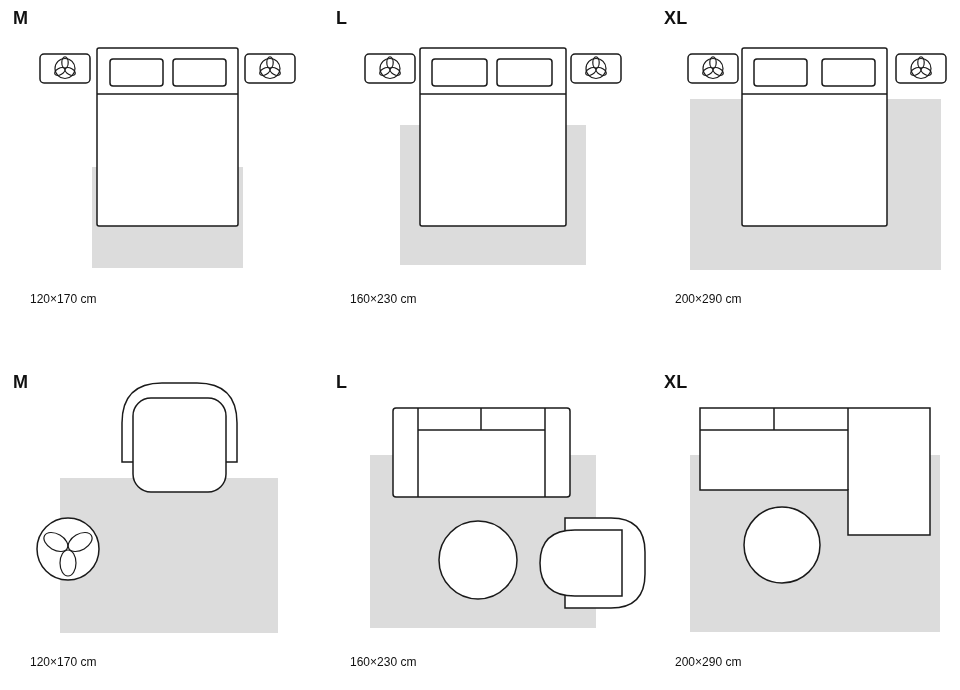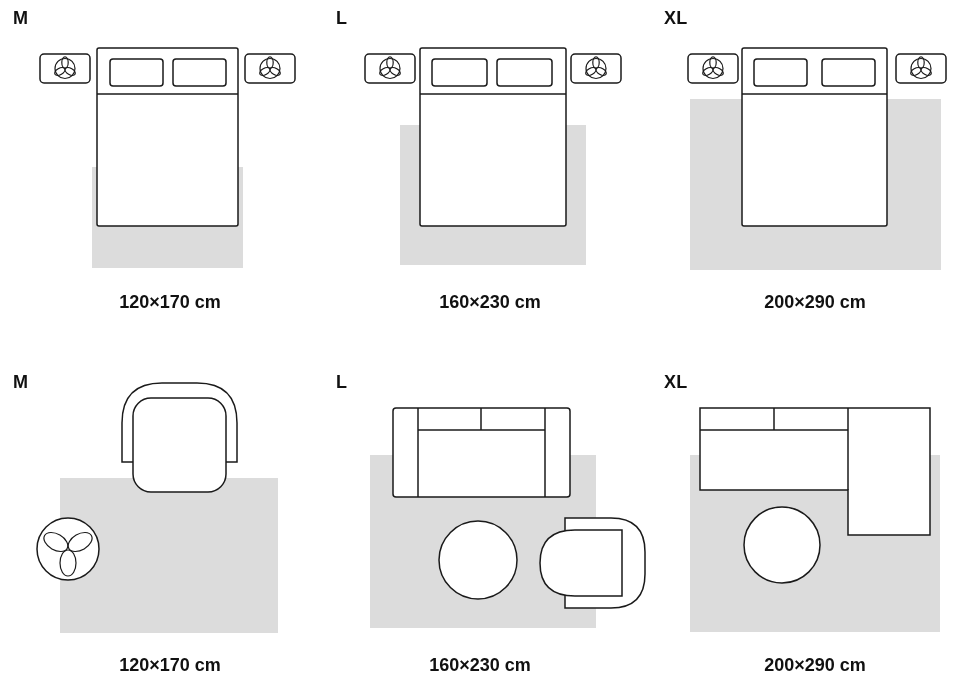--- a/index.html
+++ b/index.html
@@ -14,24 +14,24 @@
   }
   .size-label {
     position: absolute;
     font-size: 18px;
     font-weight: 700;
     color: var(--text, #111111);
     letter-spacing: 0.2px;
   }
   .caption {
     position: absolute;
-    font-size: 18px;
-    font-weight: 700;
+    font-size: 12px;
+    font-weight: 400;
     color: var(--text, #111111);
-    text-align: center;
+    text-align: left;
   }
   .diagram { position: absolute; display: block; }
   .rug  { fill: var(--rug, #dcdcdc); stroke: none; }
   .furn { fill: #ffffff; stroke: var(--outline, #1a1a1a); stroke-width: 1.5; }
   .ln   { fill: none; stroke: var(--outline, #1a1a1a); stroke-width: 1.5; }
   .thin { fill: none; stroke: var(--outline, #1a1a1a); stroke-width: 1.2; }
 </style>
 </head>
 <body>
 

